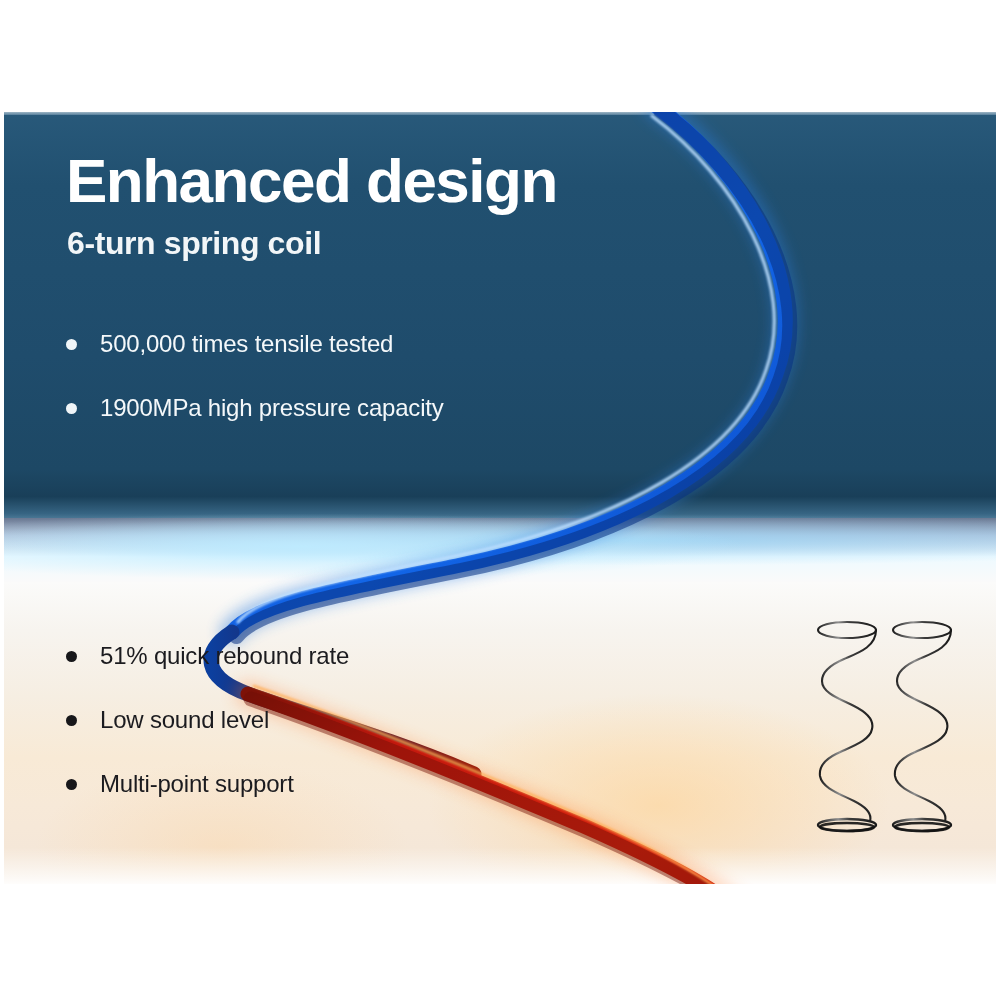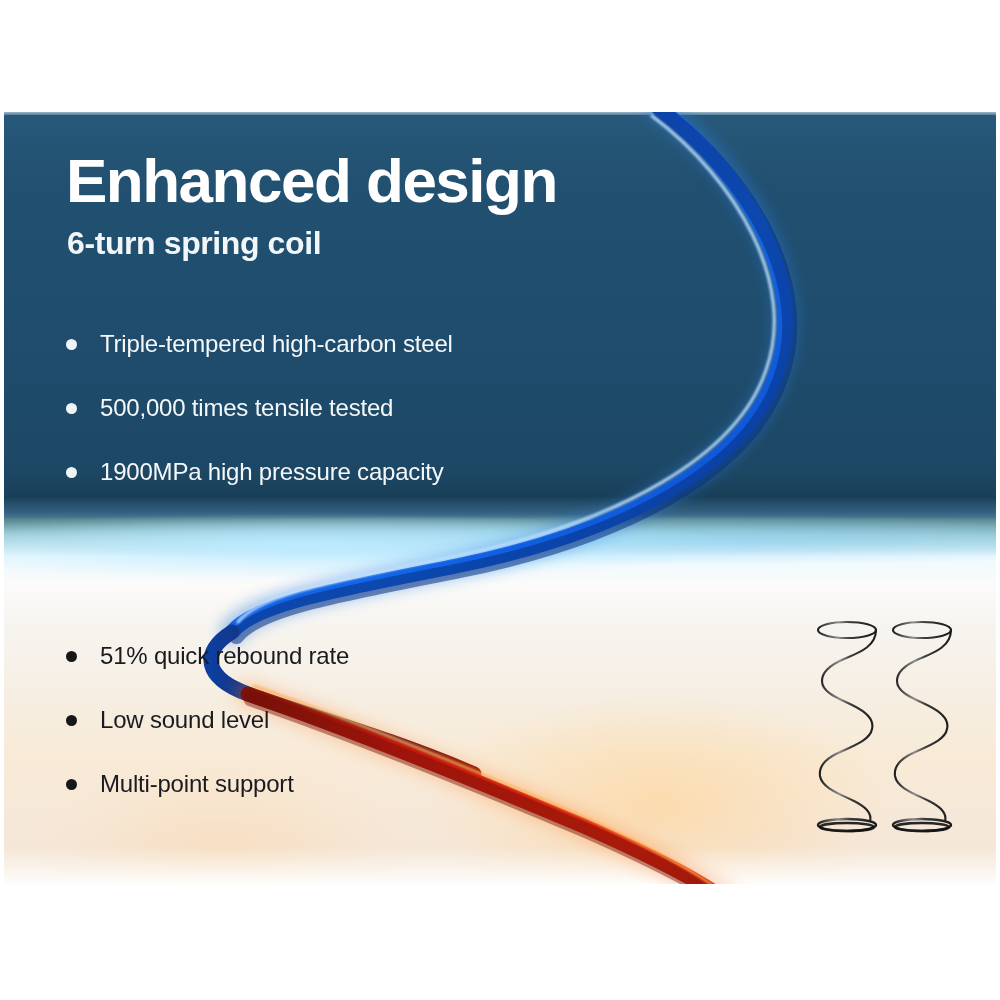--- a/index.html
+++ b/index.html
@@ -22,21 +22,21 @@
   }
 
   
   .card {
     position: absolute;
     left: 4px;
     top: 112px;
     width: 992px;
     height: 772px;
     overflow: hidden;
-    background: #4d7c0f;
+    background: #ef4444;
   }
 
   
   .panel-blue {
     position: absolute;
     left: 0;
     top: 0;
     width: 992px;
     height: 406px;
     background: linear-gradient(180deg,
@@ -250,24 +250,20 @@
       <path d="M 250 574 C 326 600, 456 652, 582 706 C 666 744, 738 782, 766 830" fill="none" stroke="#ffae55" stroke-width="2.6" stroke-linecap="round" opacity="0.8" filter="url(#tinyBlur)"></path>
     </svg>
 
     <div class="headline">Enhanced design</div>
 
     <div class="subhead">6-turn spring coil</div>
 
     <div class="bullets-top">
       <div class="bullet-row">
         <span class="dot"></span>
-        <span class="bullet-text">Triple-tempered high-carbon steel</span>
-      </div>
-      <div class="bullet-row">
-        <span class="dot"></span>
         <span class="bullet-text">500,000 times tensile tested</span>
       </div>
       <div class="bullet-row">
         <span class="dot"></span>
         <span class="bullet-text">1900MPa high pressure capacity</span>
       </div>
     </div>
 
     <div class="bullets-bottom">
       <div class="bullet-row">

